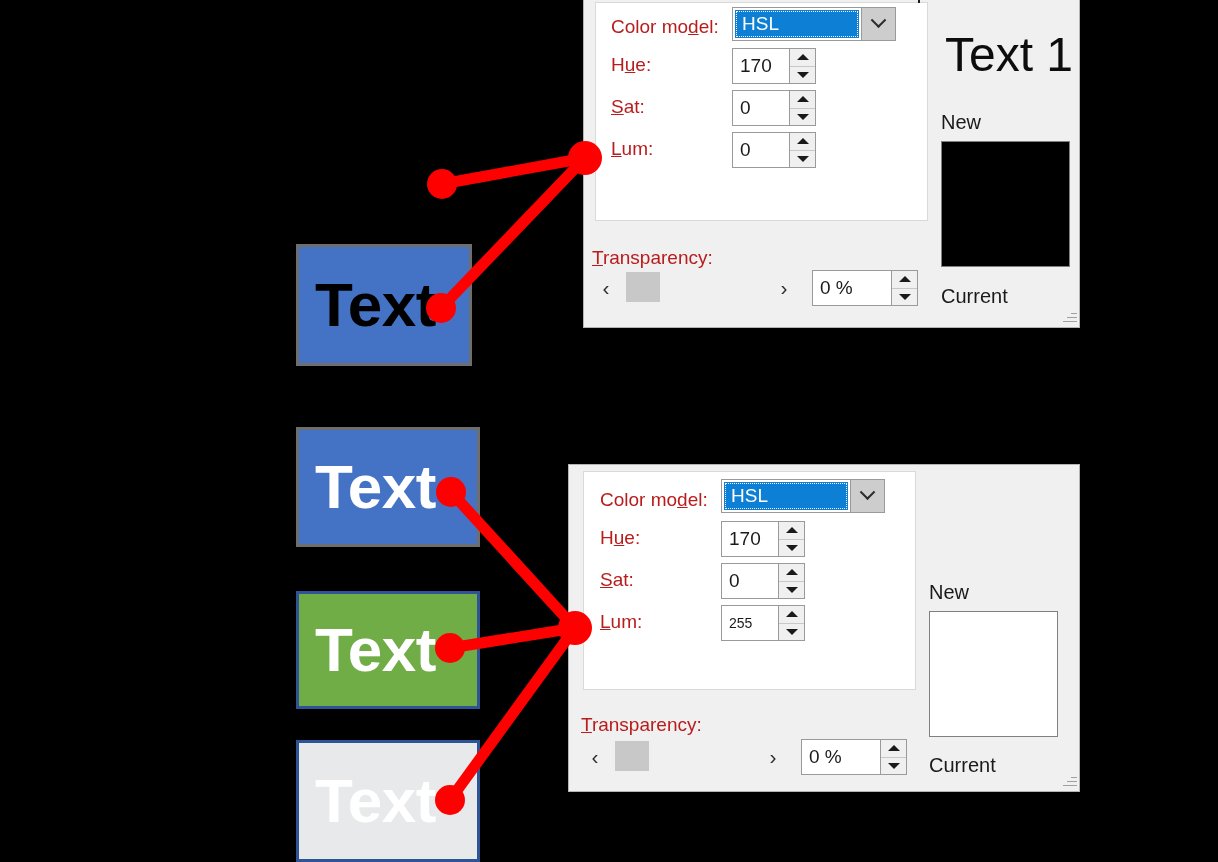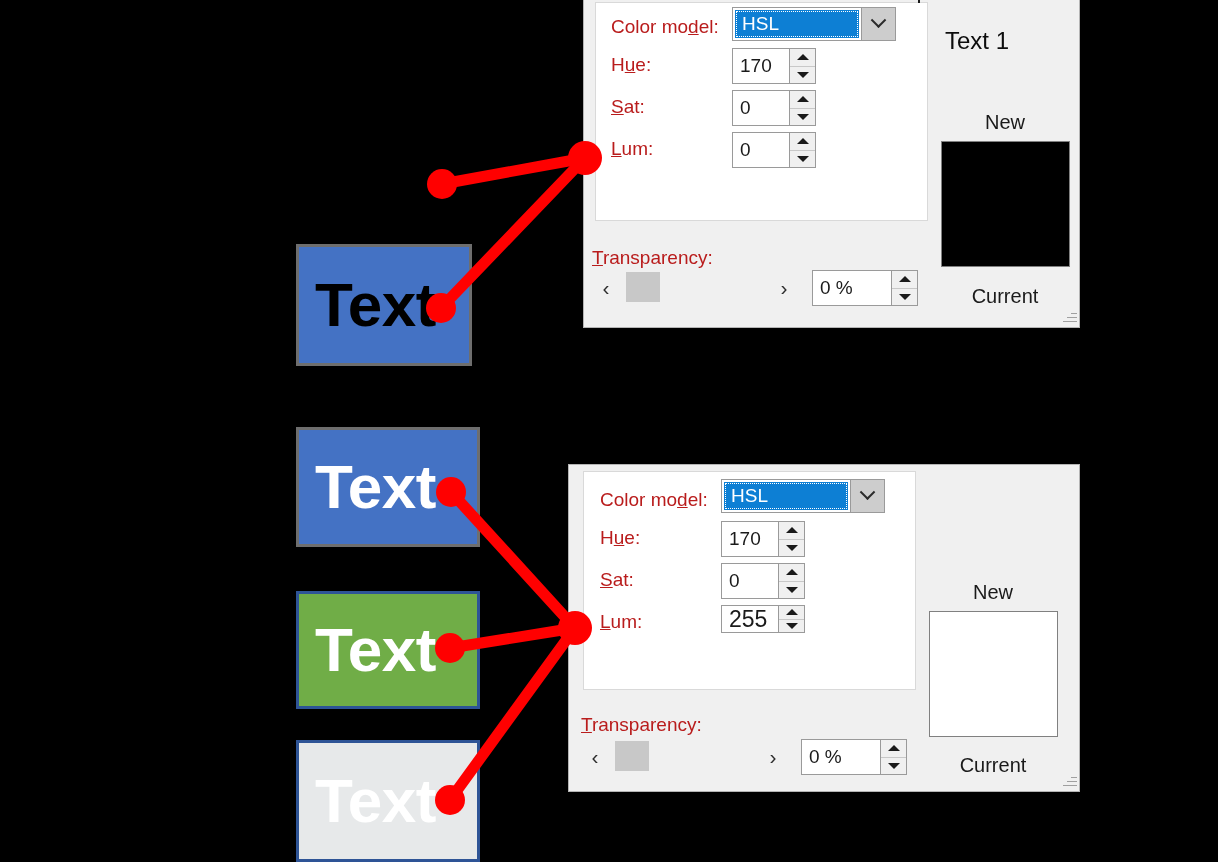--- a/index.html
+++ b/index.html
@@ -176,21 +176,21 @@
 
   .preview-title {
     position: absolute;
     color: #0d0d0d;
     white-space: nowrap;
     font-weight: normal;
   }
   .preview-caption {
     position: absolute;
     color: #1a1a1a;
-    text-align: center;
+    text-align: left;
     white-space: nowrap;
   }
   .preview-box {
     position: absolute;
     border: 1px solid #808080;
   }
   .grip {
     position: absolute;
     width: 15px; height: 15px;
   }
@@ -309,21 +309,21 @@
         <div class="spin-btns">
           <div class="spin-btn">
               <span class="tri-up"></span>
             </div>
           <div class="spin-btn">
               <span class="tri-dn"></span>
             </div>
         </div>
       </div>
 
-      <div class="preview-title" style="left:361px; top:33px; font-size:24px;">Text 1</div>
+      <div class="preview-title" style="left:361px; top:33px; font-size:48px;">Text 1</div>
       <div class="preview-caption" style="left:357px; top:117px; width:128px; font-size:20px;">New</div>
       <div class="preview-box" id="prev-top" style="left: 357px; top: 147px; width: 129px; height: 126px; background: rgb(0, 0, 0);"></div>
       <div class="preview-caption" style="left:357px; top:291px; width:128px; font-size:20px;">Current</div>
 
       <div class="grip" style="right:2px; bottom:4px;">
         <i style="width:14px; bottom:1px;"></i>
         <i style="width:10px; bottom:5px;"></i>
         <i style="width:6px;  bottom:9px;"></i>
       </div>
     </div>
@@ -370,21 +370,21 @@
             </div>
           <div class="spin-btn">
               <span class="tri-dn"></span>
             </div>
         </div>
       </div>
 
       <div class="field-row" style="left:31px; top:142px; width:110px; height:30px; font-size:19px;">
         <span class="field-label"><span class="acc">L</span><span>um:</span></span>
       </div>
-      <div class="spin" style="left:152px; top:140px; width:84px; height:28px; font-size:23px;">
+      <div class="spin" style="left:152px; top:140px; width:84px; height:36px; font-size:14px;">
         <div class="spin-value">255</div>
         <div class="spin-btns">
           <div class="spin-btn">
               <span class="tri-up"></span>
             </div>
           <div class="spin-btn">
               <span class="tri-dn"></span>
             </div>
         </div>
       </div>

